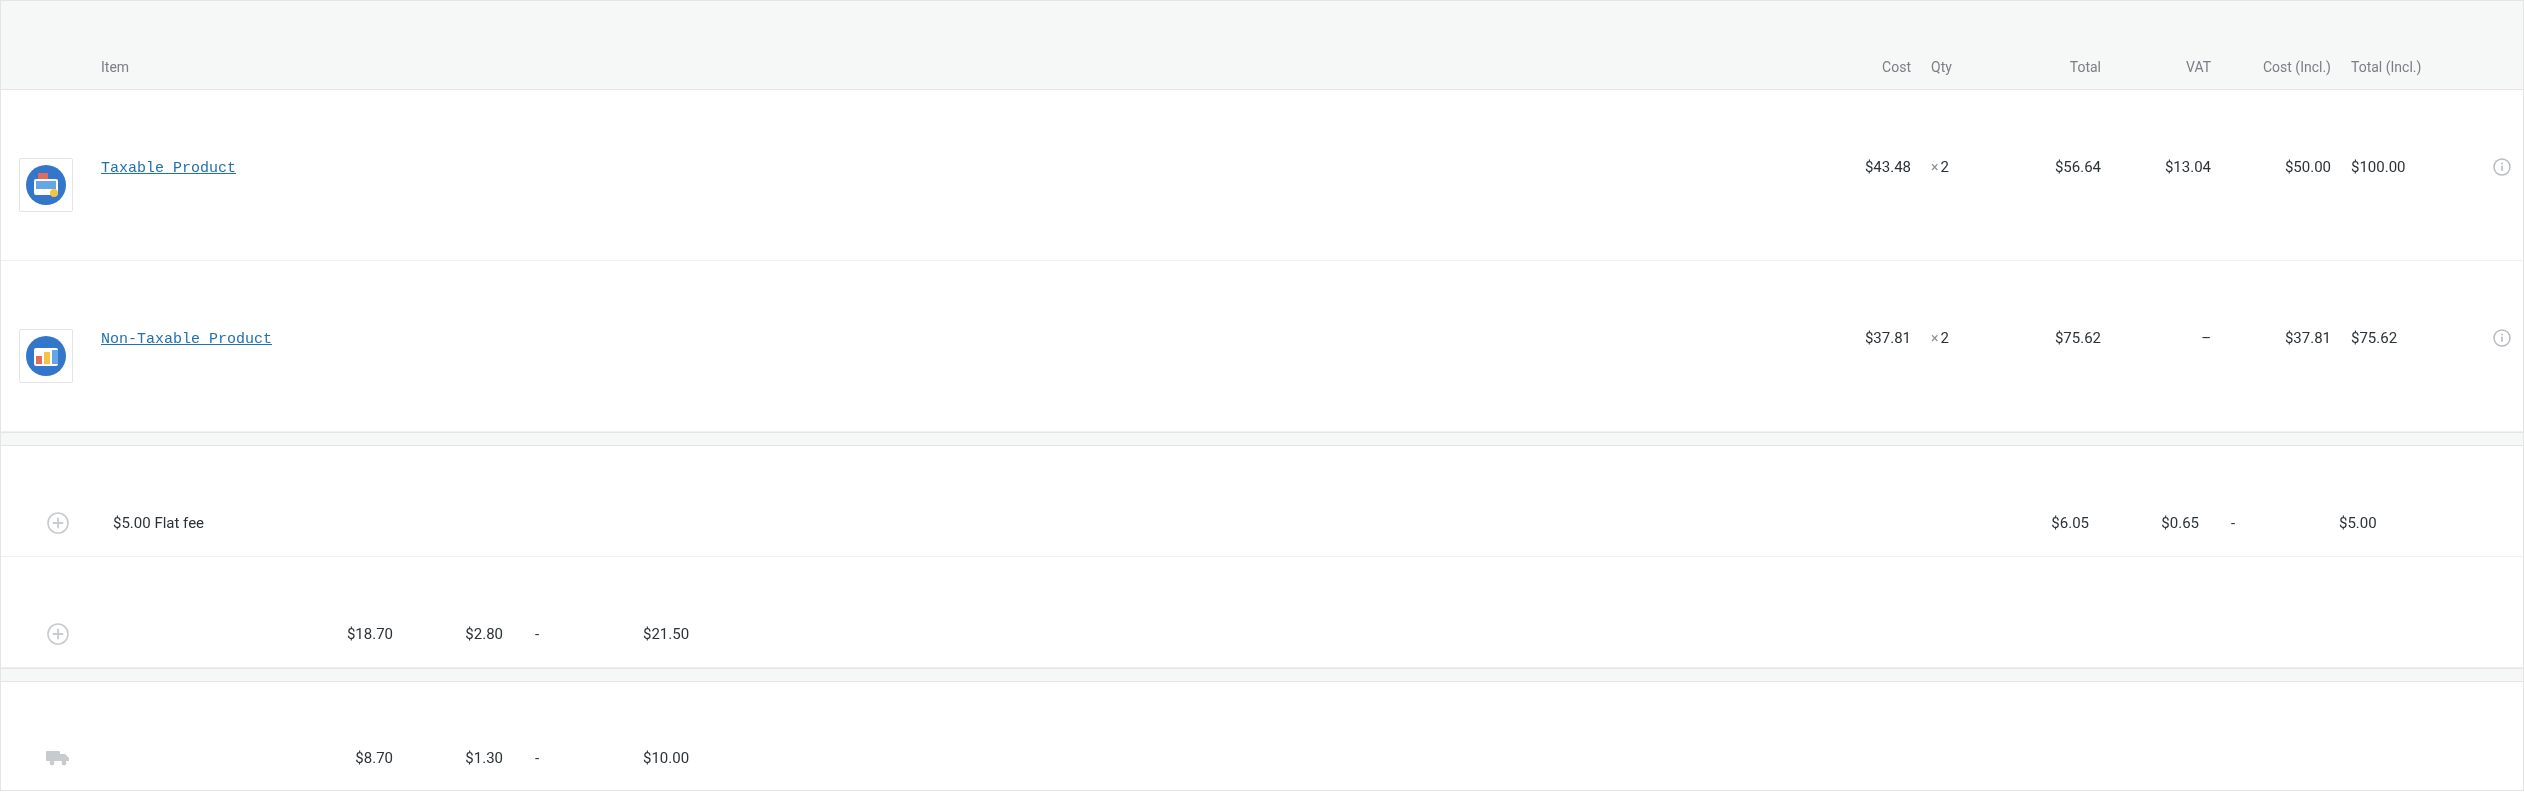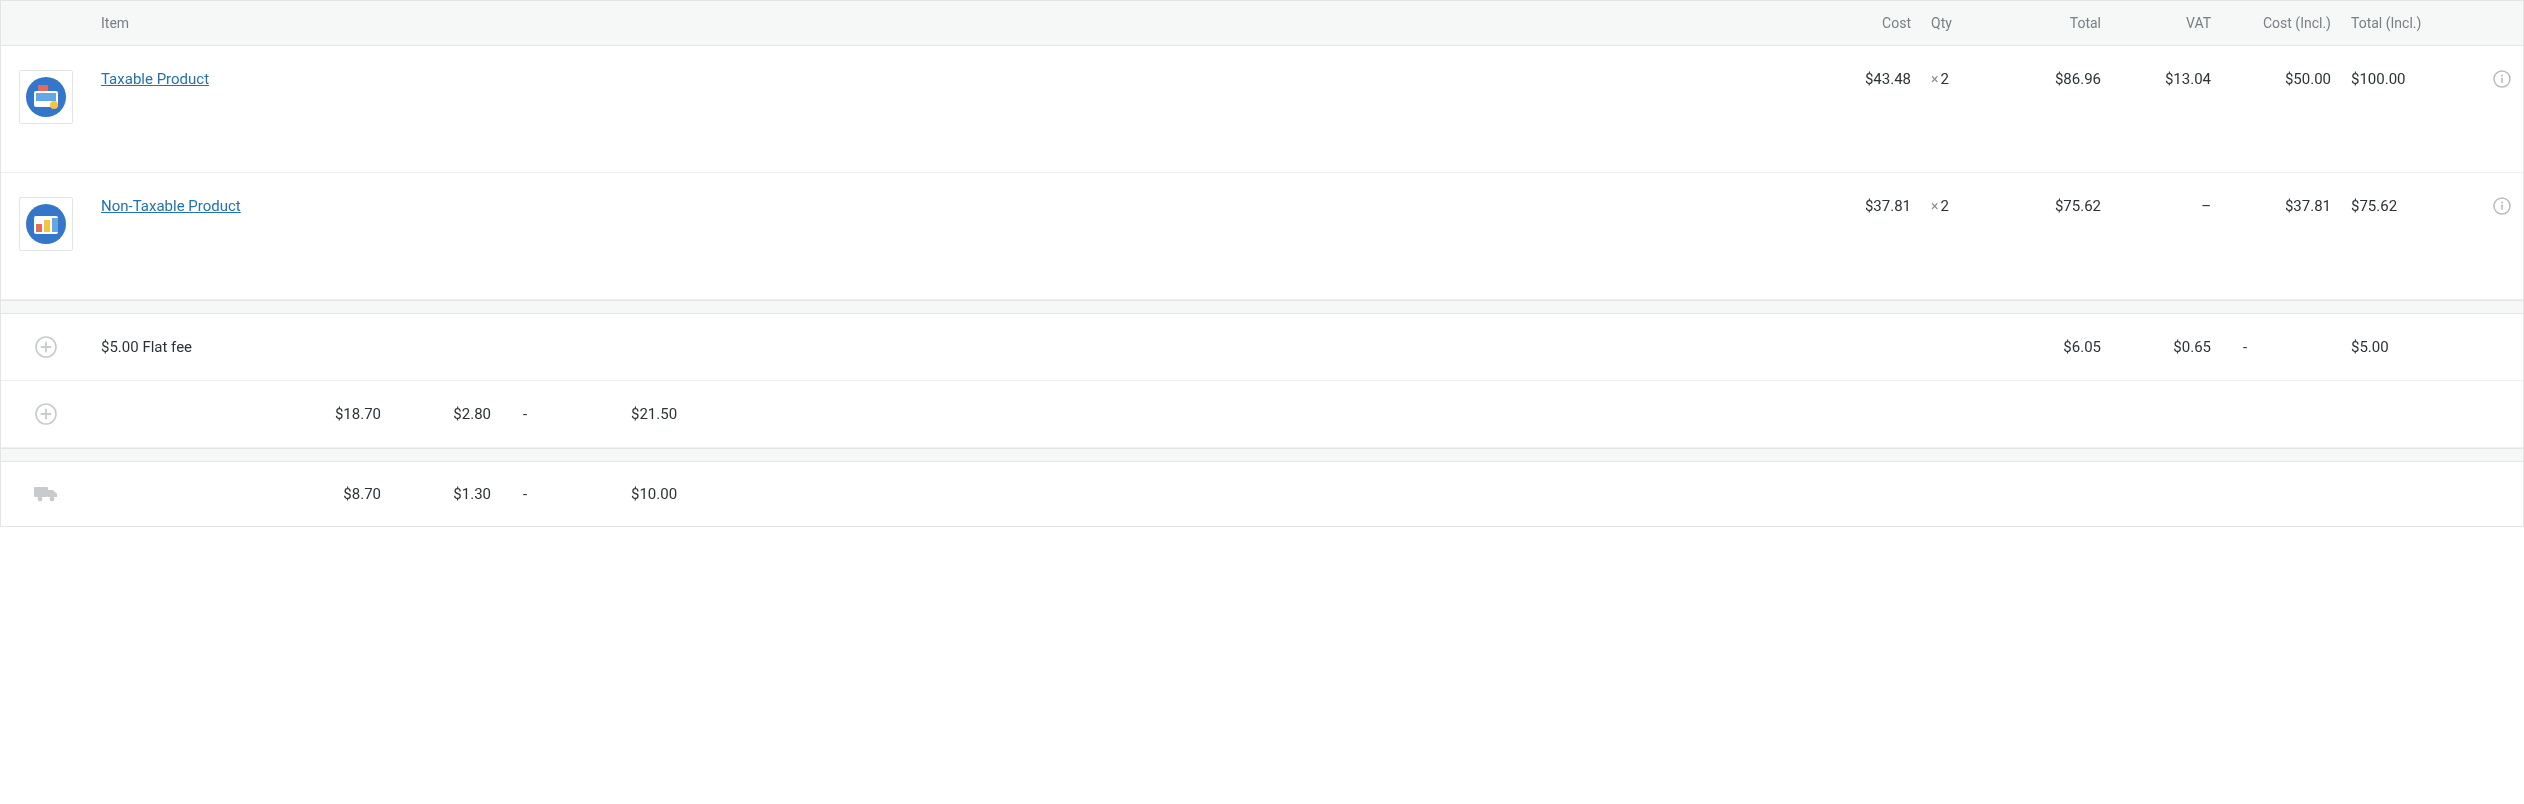--- a/index.html
+++ b/index.html
@@ -19,60 +19,61 @@
   
   .tbl-header {
     display: flex;
     align-items: center;
     background: #f6f7f7;
     border-bottom: 1px solid #e4e4e4;
     padding: 14px 0;
     font-size: 14px;
     color: #797f85;
   }
-  .col { padding: 0 10px; }
+  .col { padding: 0 10px; margin-top: 44px; }
   .col-thumb { width: 90px; min-width: 90px; display:flex; align-items:center; justify-content:center; }
   .col-item { flex: 1 1 auto; min-width: 0; }
   .col-cost { width: 110px; text-align: right; }
   .col-qty  { width: 80px;  text-align: left; }
   .col-total{ width: 110px; text-align: right; }
   .col-vat  { width: 110px; text-align: right; }
   .col-cost-incl { width: 120px; text-align: right; }
   .col-total-incl{ width: 140px; }
   .col-info { width: 42px; text-align: center; display:flex; align-items:center; justify-content:center; }
 
   
   .row {
     display: flex;
     align-items: flex-start;
     border-bottom: 1px solid #eef0f0;
     background: #fff;
   }
   .row.product { padding: 24px 0 48px 0; }
-  .row.fee, .row.shipping { padding: 22px 0; align-items: center; }
+  .row.fee, .row.shipping { padding: 22px 12px; align-items: center; }
 
   .section-gap {
     height: 14px;
     background: #f6f7f7;
     border-top: 1px solid #e4e4e4;
     border-bottom: 1px solid #e4e4e4;
   }
 
   .thumb-box {
     width: 54px; height: 54px;
     border: 1px solid #e4e4e4;
     background: #fff;
     display: flex; align-items: center; justify-content: center;
     border-radius: 2px;
   }
 
   .product-link {
     color: #2271b1;
     text-decoration: underline;
     font-size: 15px;
+    font-family: Liberation Mono, monospace;
   }
 
   .val { color: #2c3338; font-size: 15px; white-space: nowrap; }
   .qty-prefix { color: #8c9196; margin-right: 2px; font-size: 14px; }
 
   .dash { color: #2c3338; }
 
   .plus-circle, .info-circle, .truck-icon { display:inline-flex; }
 
   svg { display:block; }
@@ -108,21 +109,21 @@
         </svg>
       </div>
     </div>
     <div class="col col-item">
       <a class="product-link">Taxable Product</a>
     </div>
     <div class="col col-cost val">$43.48</div>
     <div class="col col-qty val">
       <span class="qty-prefix">×</span><span>2</span>
     </div>
-    <div class="col col-total val">$86.96</div>
+    <div class="col col-total val">$56.64</div>
     <div class="col col-vat val">$13.04</div>
     <div class="col col-cost-incl val">$50.00</div>
     <div class="col col-total-incl val">$100.00</div>
     <div class="col col-info">
       <span class="info-circle">
         <svg width="18" height="18" viewBox="0 0 18 18">
             <circle cx="9" cy="9" r="8" fill="none" stroke="#b8bcc0" stroke-width="1.5"></circle>
             <circle cx="9" cy="5.5" r="1" fill="#b8bcc0"></circle>
             <rect x="8.2" y="7.5" width="1.6" height="5.5" rx="0.8" fill="#b8bcc0"></rect>
           </svg>

